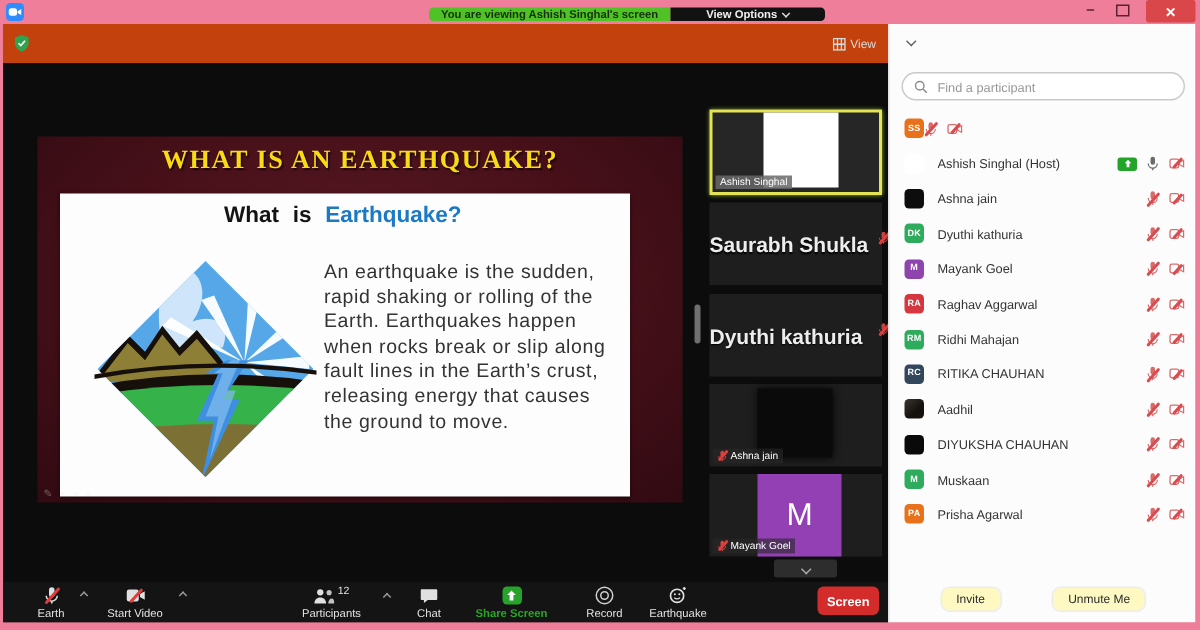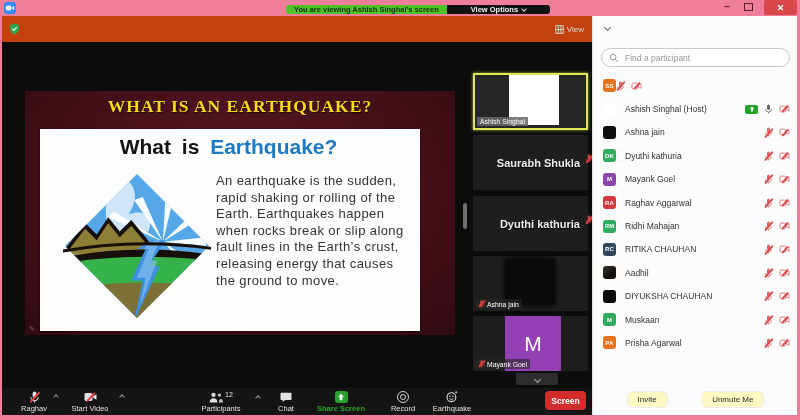--- a/index.html
+++ b/index.html
@@ -24,29 +24,29 @@
   .client{left:2px;top:16px;width:590px;height:399px;background:#101010;}
   .topbar{left:0;top:0;width:590px;height:26px;background:#c2410c;}
   .viewbtn{right:8px;top:6px;height:14px;display:flex;align-items:center;gap:3px;color:#dcdcdc;font-size:8px;}
   .stage{left:0;top:26px;width:590px;height:346px;background:#0c0c0c;}
   .toolbar{left:0;top:372px;width:590px;height:27px;background:#141414;}
 
   
   .slide{left:23px;top:49px;width:430px;height:244px;background:radial-gradient(ellipse at 50% 40%, #5a1a26 0%, #471019 55%, #310a12 100%);}
   .slide-title{left:0;top:5px;width:430px;text-align:center;font-family:"Liberation Serif",serif;font-weight:bold;font-size:17.5px;letter-spacing:1px;color:#f8da15;text-shadow:1px 1px 1px rgba(0,0,0,.65);}
   .whitebox{left:15px;top:38px;width:380px;height:202px;background:#fdfdfd;box-shadow:0 1px 3px rgba(0,0,0,.5);}
-  .wb-head{left:0;top:6px;width:377px;text-align:center;font-size:21px;font-weight:bold;word-spacing:5px;color:#141414;}
+  .wb-head{left:0;top:6px;width:377px;text-align:center;font-size:15px;font-weight:bold;word-spacing:5px;color:#141414;}
   .wb-head .blue{color:#1c7ac5;}
   .wb-img{left:23px;top:45px;width:148px;height:144px;}
   .wb-para{left:176px;top:44px;width:196px;font-size:13px;line-height:16.6px;letter-spacing:.4px;color:#333;}
   .slide-tools{left:4px;top:234px;color:rgba(220,220,220,.4);font-size:7px;letter-spacing:2px;}
 
   
   .tile{left:471px;width:115px;background:#1e1e1e;}
-  .tile .cname{width:100%;text-align:right;font-size:11px;font-weight:bold;color:#ededed;text-shadow:0 1px 1px #000;}
+  .tile .cname{width:100%;text-align:left;font-size:14px;font-weight:bold;color:#ededed;text-shadow:0 1px 1px #000;}
   .namechip{position:absolute;left:2px;bottom:2px;display:flex;align-items:center;gap:2px;background:rgba(40,40,40,.62);color:#fff;font-size:6.8px;padding:1px 3px;}
   .tile-mic{position:absolute;left:5px;bottom:4px;}
   .handle{left:461px;top:161px;width:4px;height:26px;background:#6f6f6f;border-radius:2px;}
   .morebtn{left:514px;top:331px;width:42px;height:12px;background:#2d2d2d;border-radius:2px;display:flex;align-items:center;justify-content:center;}
 
   
   .titem{position:absolute;top:2px;text-align:center;color:#e3e3e3;font-size:7.5px;}
   .titem .irow{height:14px;display:flex;align-items:center;justify-content:center;gap:2px;}
   .titem.green{color:#2aa626;font-weight:bold;}
   .leavebtn{left:543px;top:3px;width:41px;height:19px;background:#d42b2b;border-radius:4px;color:#fff;font-size:8.5px;font-weight:bold;display:flex;align-items:center;justify-content:center;}
@@ -262,21 +262,21 @@
       </div>
     </div>
 
     <div class="abs toolbar">
       <div class="titem" style="left:8px;width:48px;">
         <div class="irow">
             <span class="ic" style="color:#e0e0e0"><svg width="11" height="12">
                 <use href="#i-mic"></use>
               </svg><i class="sl"></i></span>
           </div>
-        <div>Raghav</div>
+        <div>Earth</div>
       </div>
       <span class="caret abs" style="left:52px;top:7px;"></span>
 
       <div class="titem" style="left:60px;width:56px;">
         <div class="irow">
             <span class="ic" style="color:#e0e0e0"><svg width="13" height="10">
                 <use href="#i-cam"></use>
               </svg><i class="sl"></i></span>
           </div>
         <div>Start Video</div>

